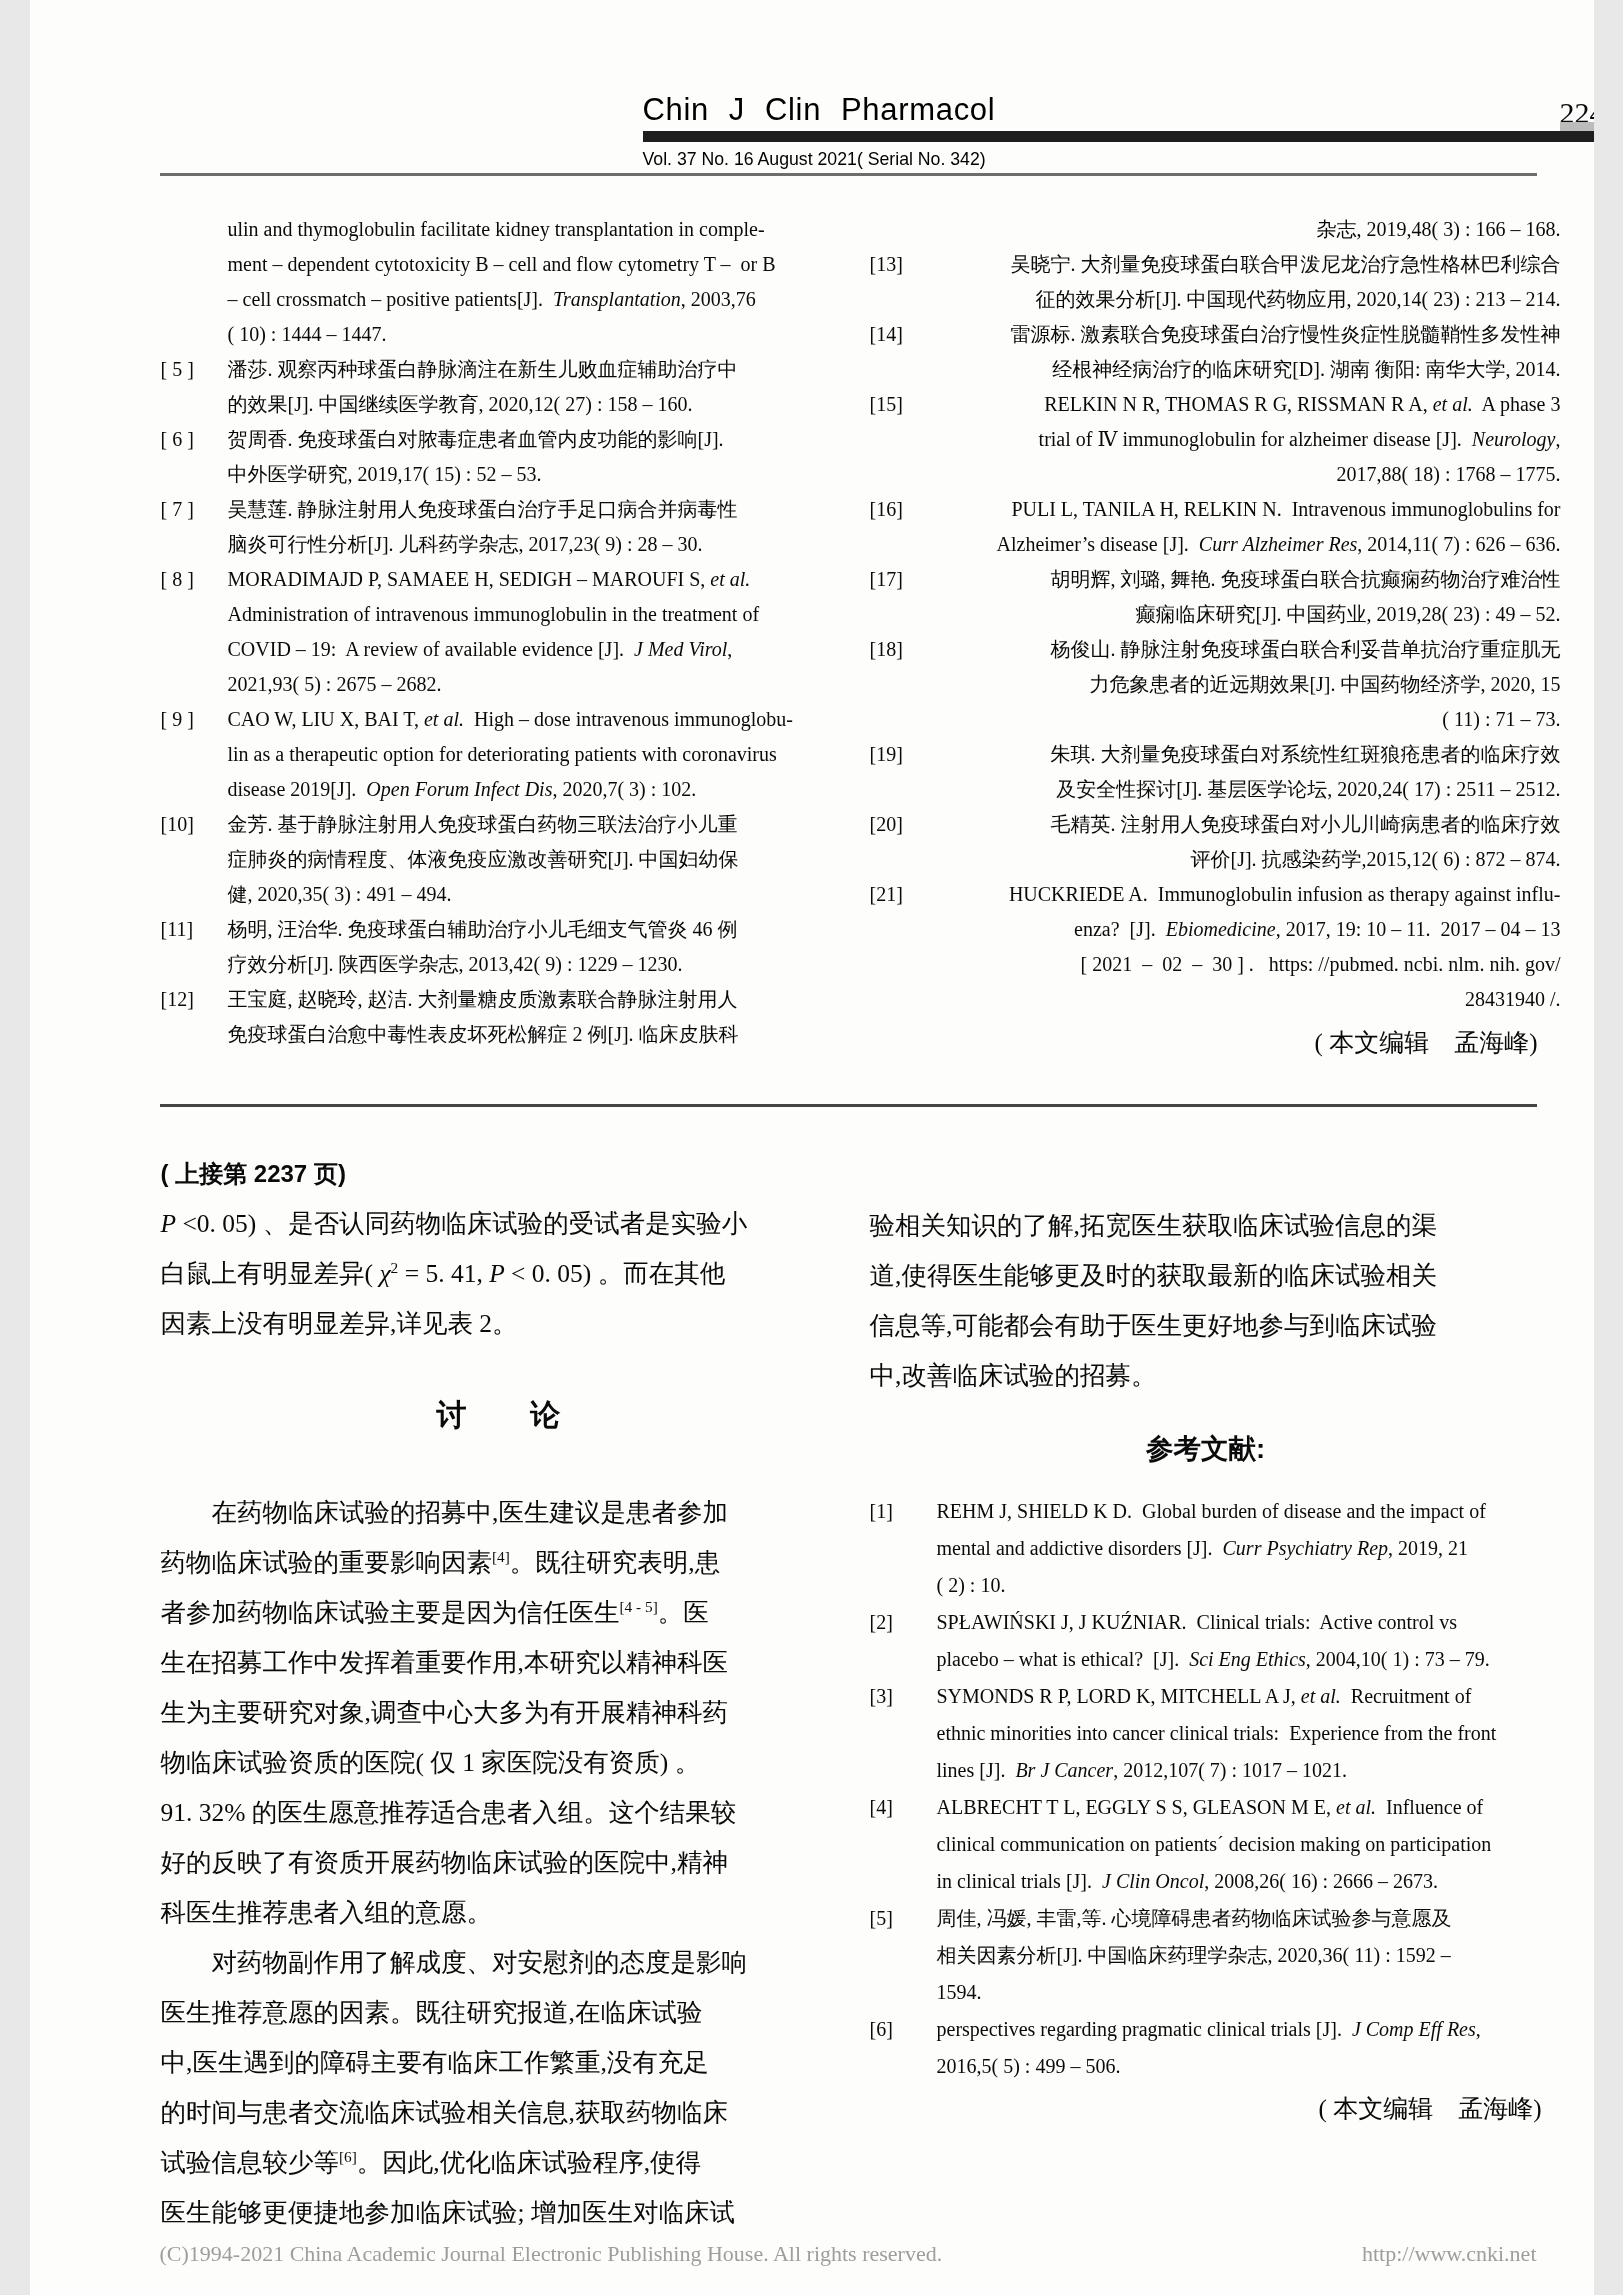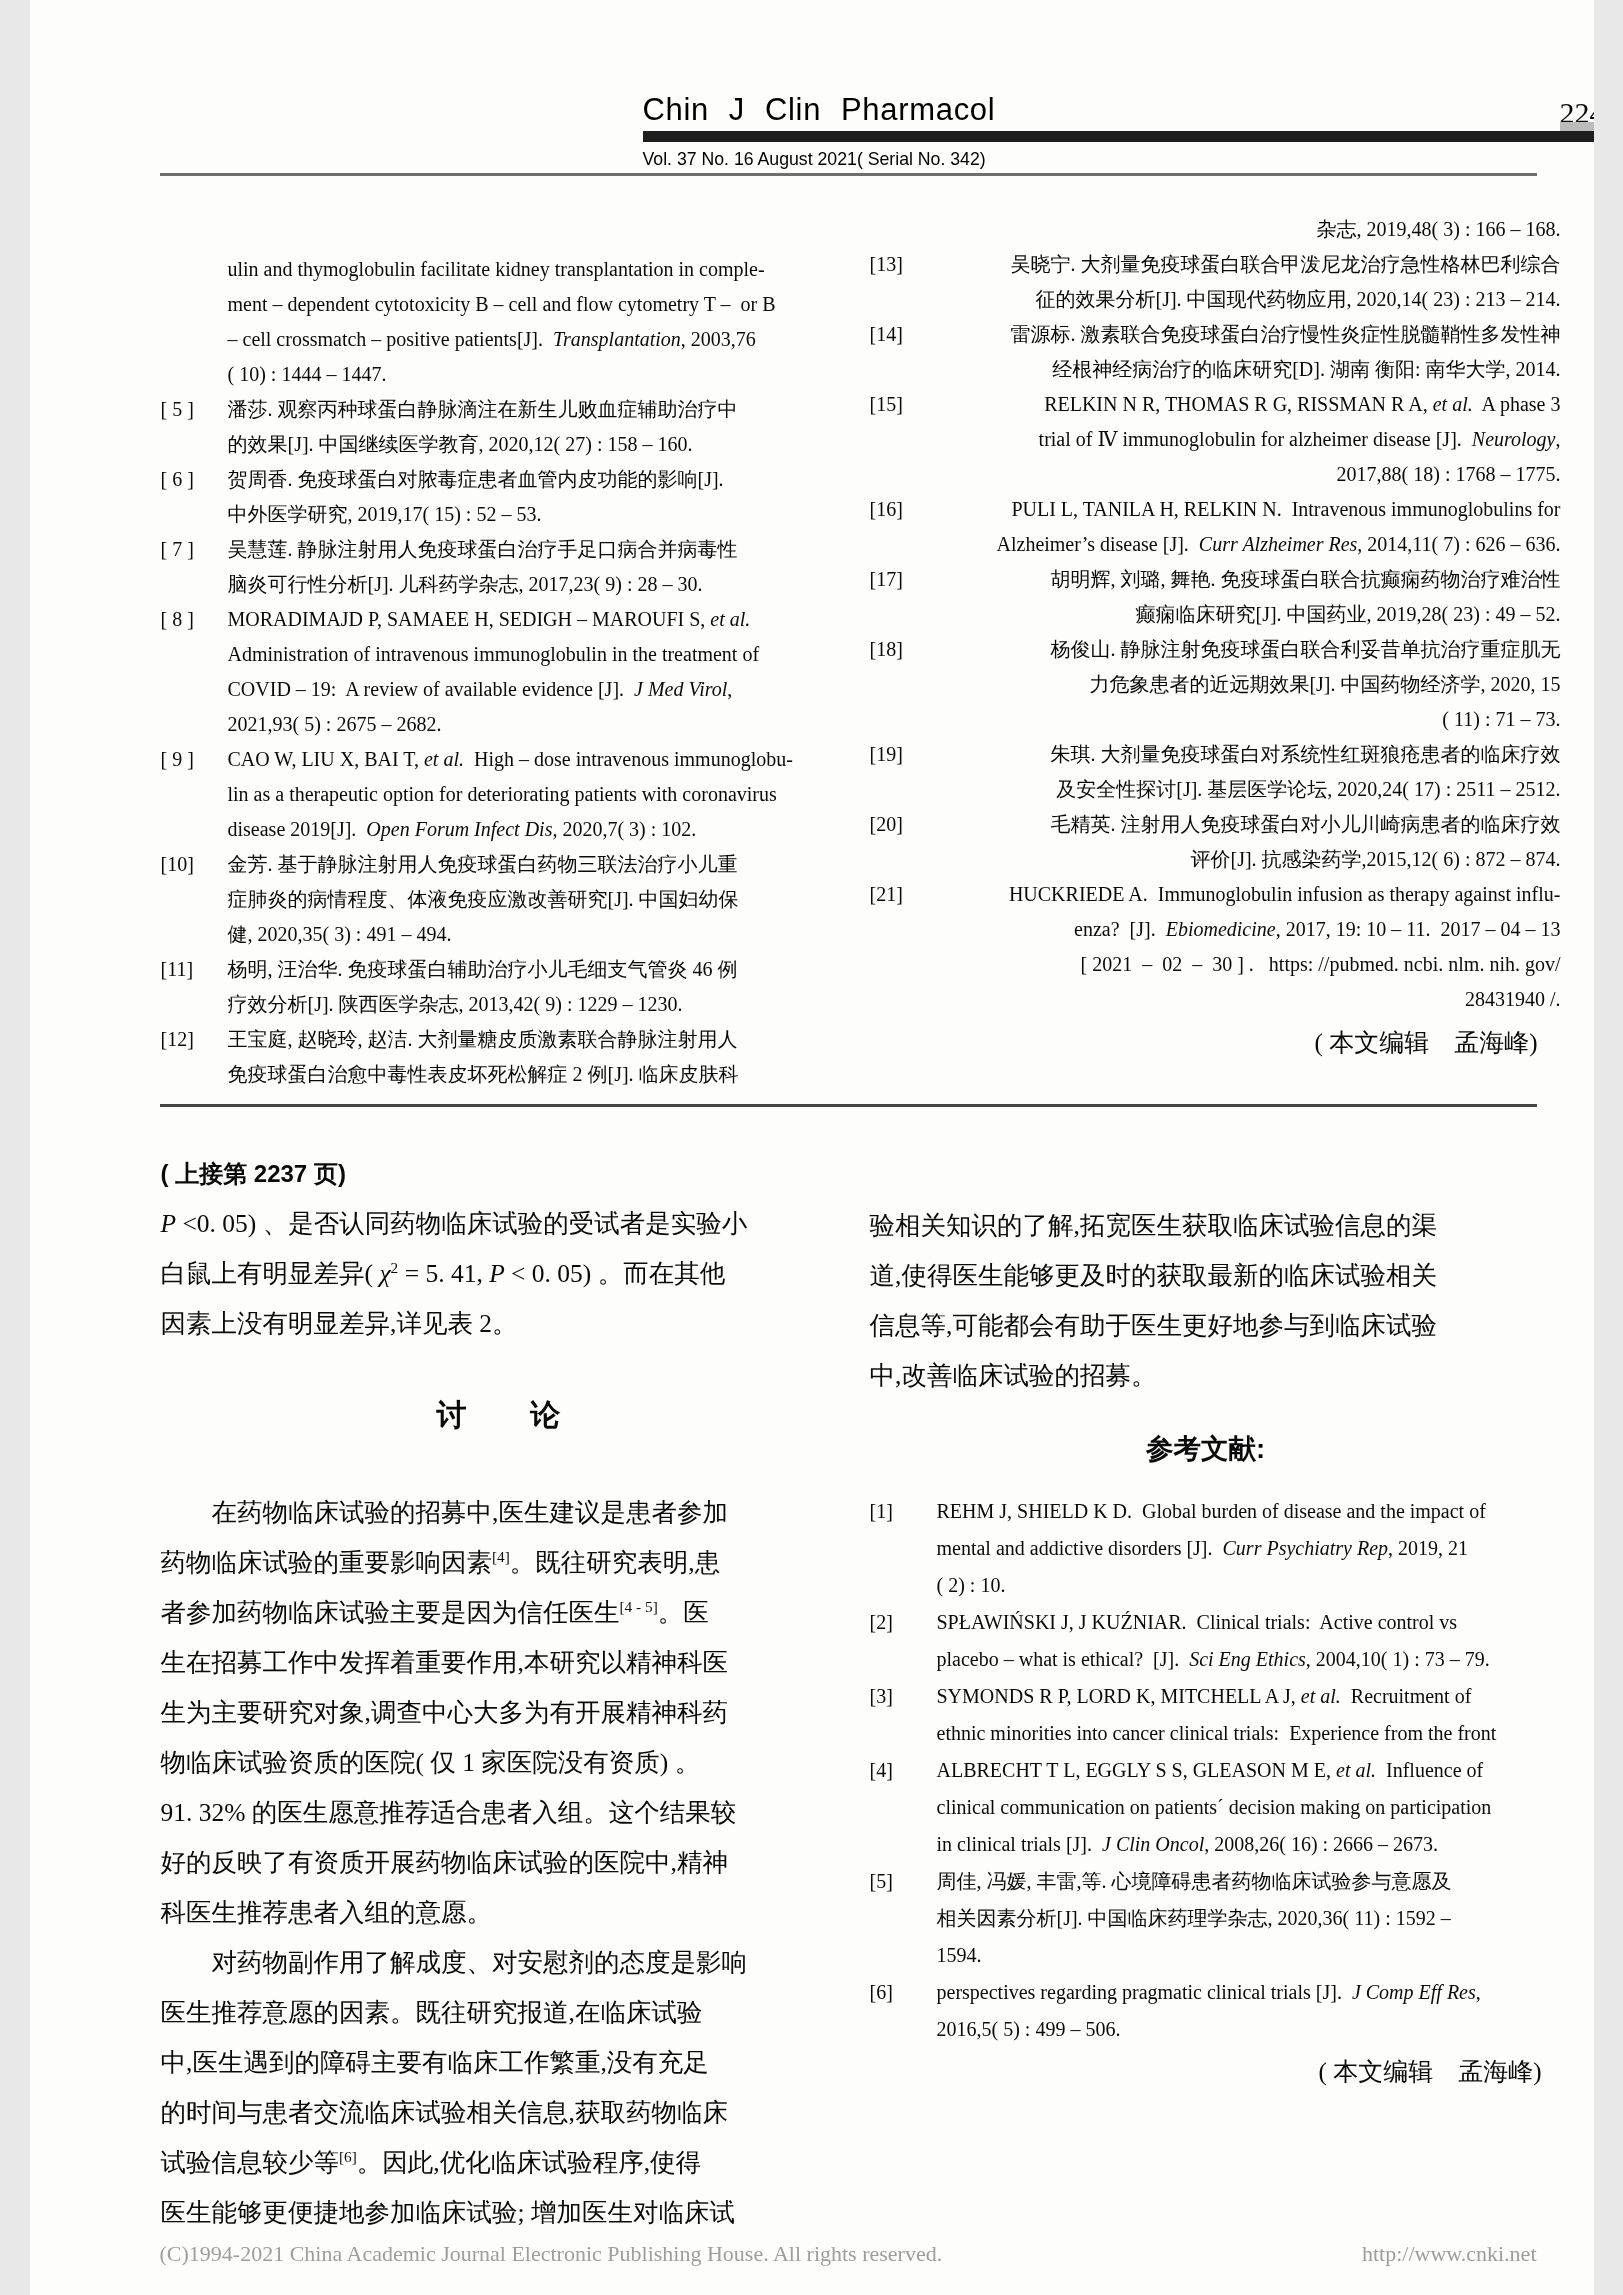--- a/index.html
+++ b/index.html
@@ -12,21 +12,21 @@
           font-size:31px;word-spacing:10.5px;letter-spacing:0.7px;color:#000;white-space:pre;}
   .pagenum{position:absolute;left:1530px;top:96px;font-size:30px;font-family:"Liberation Serif",serif;}
   .graycap{position:absolute;left:1530px;top:122px;width:75px;height:8.5px;background:#bcbcbc;}
   .blackbar{position:absolute;left:613px;top:131px;width:1000px;height:10.5px;background:#1e1e1e;}
   .issue{position:absolute;left:613px;top:149px;font-family:"Liberation Sans","DejaVu Sans",sans-serif;
          font-size:17.7px;white-space:pre;color:#000;}
   .hrule{position:absolute;left:130px;top:173px;width:1377px;height:2.6px;background:#6e6e6e;}
 
   
   .refcol{position:absolute;font-size:20px;line-height:35px;}
-  .refcol.l{left:131px;top:212px;width:684px;margin-top:40px;}
+  .refcol.l{left:131px;top:212px;width:684px;}
   .refcol.r{left:840px;top:212px;width:691px;text-align:right;}
   .ref{position:relative;padding-left:67px;}
   .ref .label{position:absolute;left:0;top:0;white-space:pre;}
   .line{white-space:pre;}
   .it{font-style:italic;}
   .sup{font-size:60%;vertical-align:super;line-height:0;}
 
   .editor-note{font-size:25px;text-align:right;white-space:pre;}
   .ednote-top{position:absolute;left:840px;top:1026px;width:668px;}
 
@@ -220,20 +220,21 @@
         </div>
         <div class="ref">
           <span class="label">[2]</span>
           <div class="line">SPŁAWIŃSKI J, J KUŹNIAR.  Clinical trials:  Active control vs</div>
           <div class="line">placebo – what is ethical?  [J].  <span class="it">Sci Eng Ethics</span>, 2004,10( 1) : 73 – 79.</div>
         </div>
         <div class="ref">
           <span class="label">[3]</span>
           <div class="line">SYMONDS R P, LORD K, MITCHELL A J, <span class="it">et al.</span>  Recruitment of</div>
           <div class="line">ethnic minorities into cancer clinical trials:  Experience from the front</div>
+          <div class="line">lines [J].  <span class="it">Br J Cancer</span>, 2012,107( 7) : 1017 – 1021.</div>
         </div>
         <div class="ref">
           <span class="label">[4]</span>
           <div class="line">ALBRECHT T L, EGGLY S S, GLEASON M E, <span class="it">et al.</span>  Influence of</div>
           <div class="line">clinical communication on patients´ decision making on participation</div>
           <div class="line">in clinical trials [J].  <span class="it">J Clin Oncol</span>, 2008,26( 16) : 2666 – 2673.</div>
         </div>
         <div class="ref">
           <span class="label">[5]</span>
           <div class="line">周佳, 冯媛, 丰雷,等. 心境障碍患者药物临床试验参与意愿及</div>

